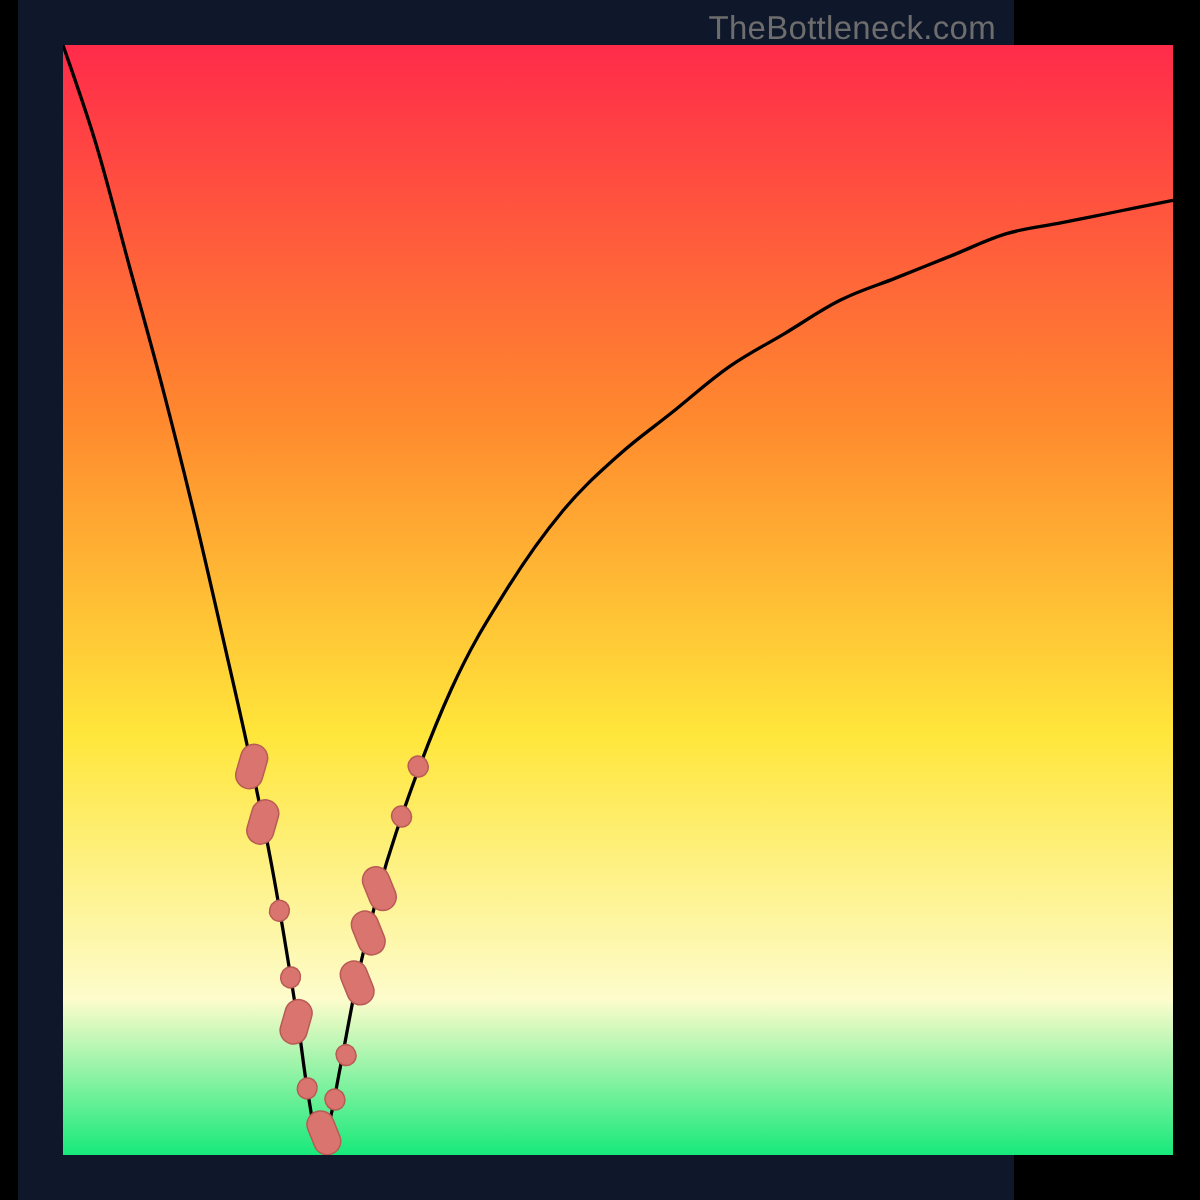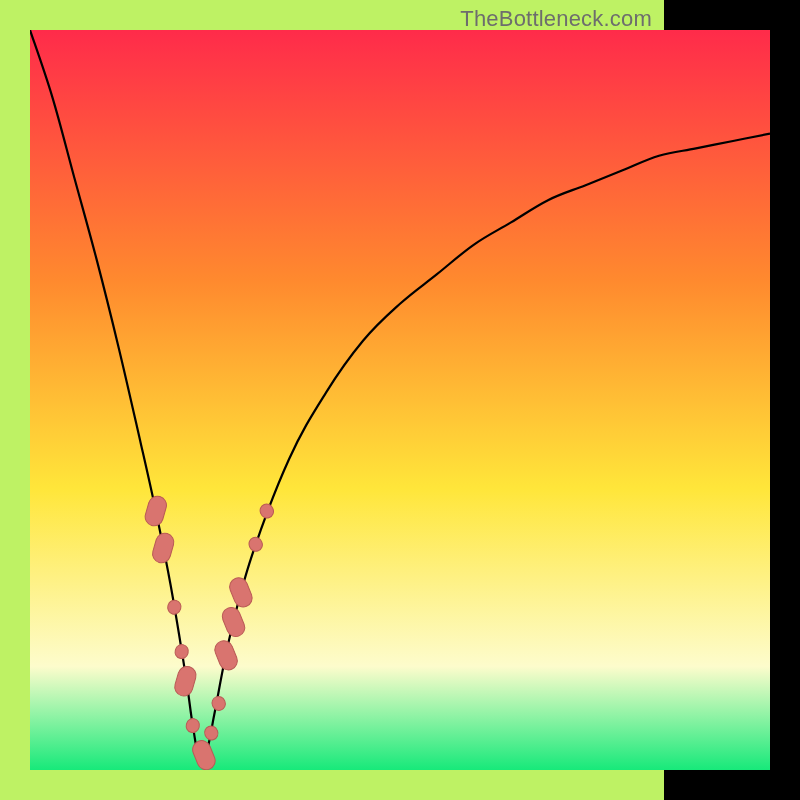--- a/index.html
+++ b/index.html
@@ -6,25 +6,25 @@
     margin: 0;
     padding: 0;
     width: 800px;
     height: 800px;
     overflow: hidden;
     background: #000;
     font-family: Arial, Helvetica, sans-serif;
   }
   .frame {
     position: absolute;
-    left: 0;
+    left: 12px;
     top: 0;
     width: 664px;
     height: 800px;
-    background: #bef264;
+    background: #0f172a;
   }
   .plot-area {
     position: absolute;
     left: 30px;
     top: 30px;
     width: 740px;
     height: 740px;
     overflow: visible;
   }
   .gradient-bg {

